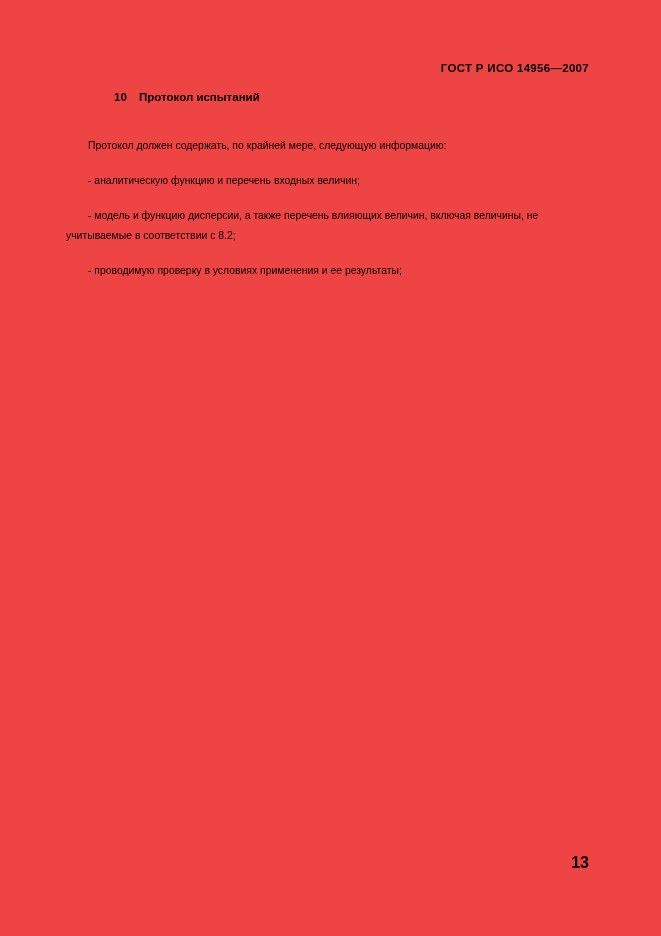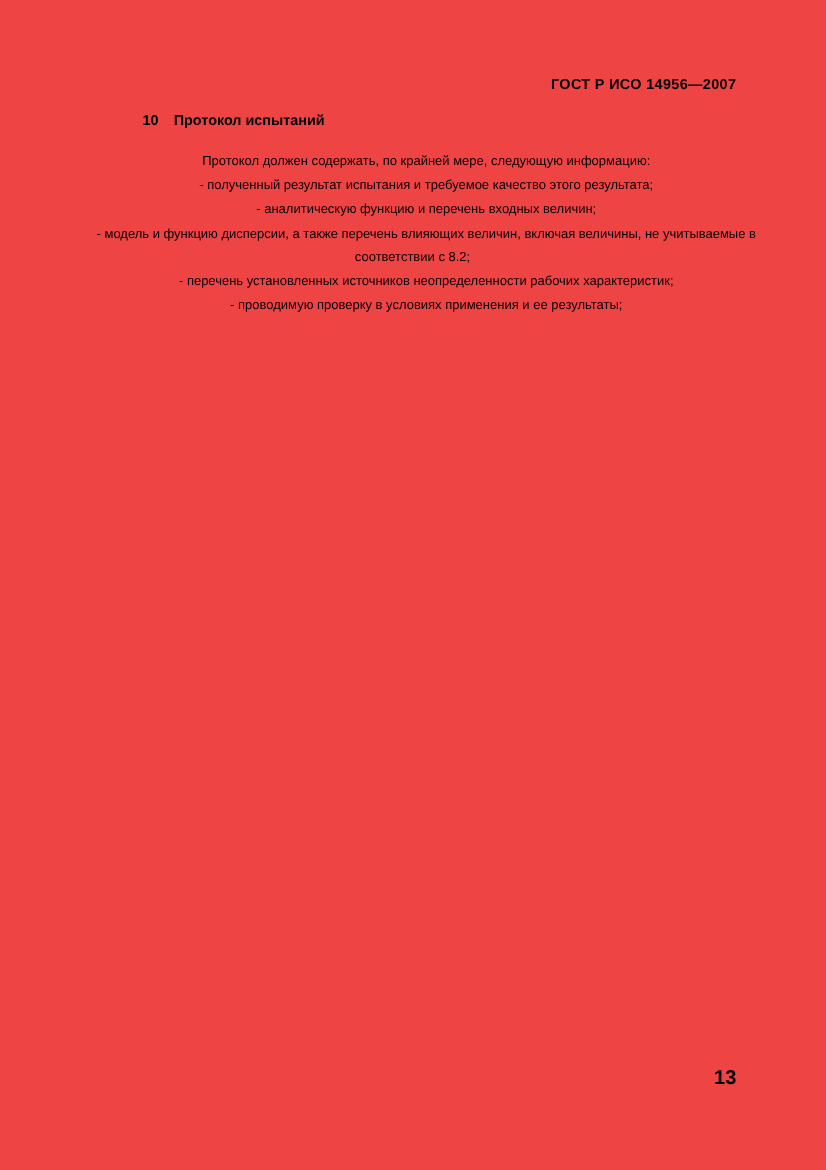--- a/index.html
+++ b/index.html
@@ -47,22 +47,22 @@
   }
   .body-block {
     position: absolute;
     left: 50px;
     top: 120px;
     width: 560px;
   }
   .para {
     font-size: 10.4px;
     line-height: 19.2px;
-    text-align: center;
-    margin: 0;
+    text-align: left;
+    margin: 16px;
     white-space: pre-wrap;
   }
   .para.indent {
     text-indent: 22px;
   }
   .para.hang {
     text-indent: 22px;
   }
   .page-number {
     position: absolute;
@@ -79,22 +79,20 @@
 
   <div class="header-standard">ГОСТ Р ИСО 14956—2007</div>
 
   <div class="section-heading">
     <span class="num">10</span>
     <span>Протокол испытаний</span>
   </div>
 
   <div class="body-block">
     <p class="para indent">Протокол должен содержать, по крайней мере, следующую информацию:</p>
-    <p class="para hang">- полученный результат испытания и требуемое качество этого результата;</p>
     <p class="para hang">- аналитическую функцию и перечень входных величин;</p>
     <p class="para hang">- модель и функцию дисперсии, а также перечень влияющих величин, включая величины, не учитываемые в соответствии с 8.2;</p>
-    <p class="para hang">- перечень установленных источников неопределенности рабочих характеристик;</p>
     <p class="para hang">- проводимую проверку в условиях применения и ее результаты;</p>
   </div>
 
   <div class="page-number">13</div>
 
 </div>
 
 </body></html>

